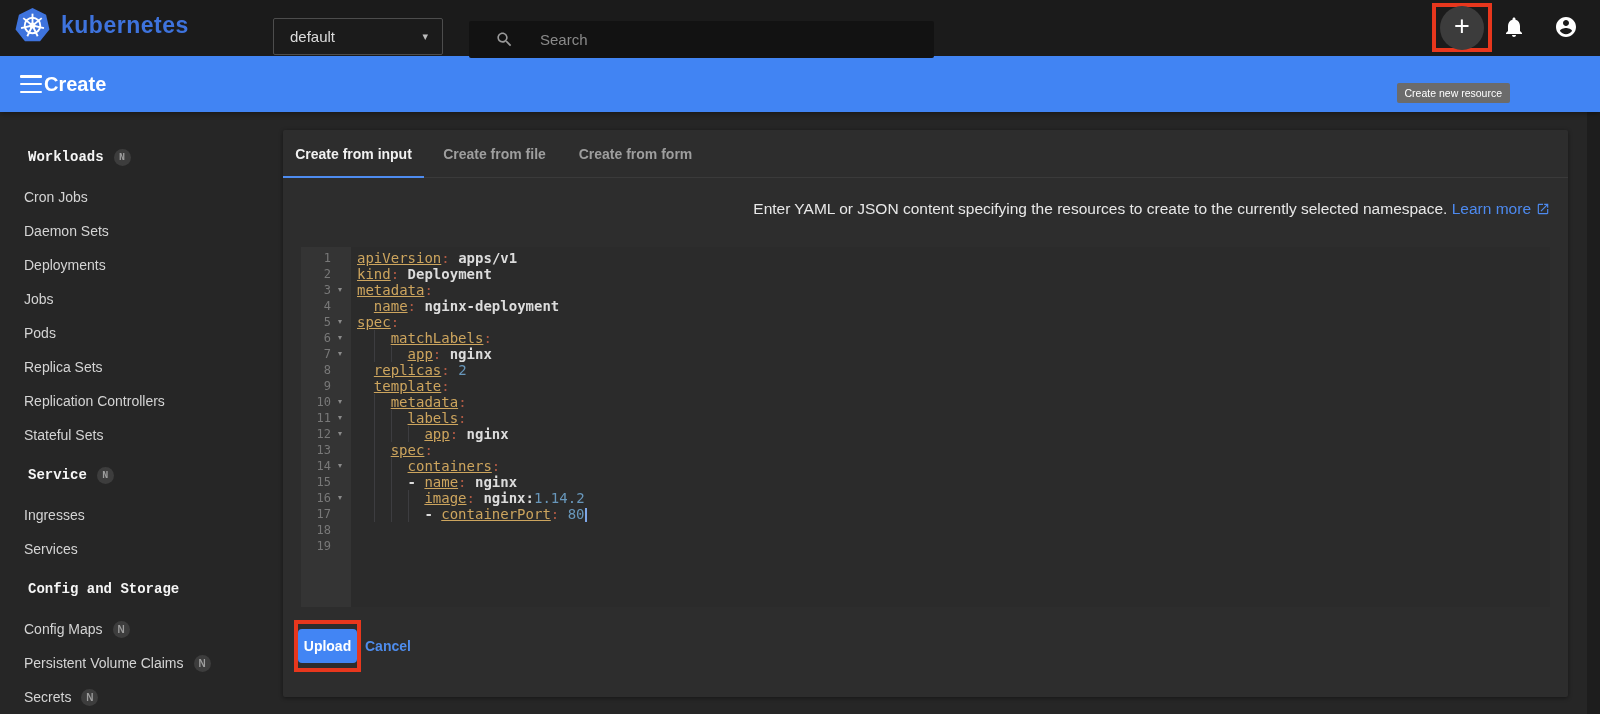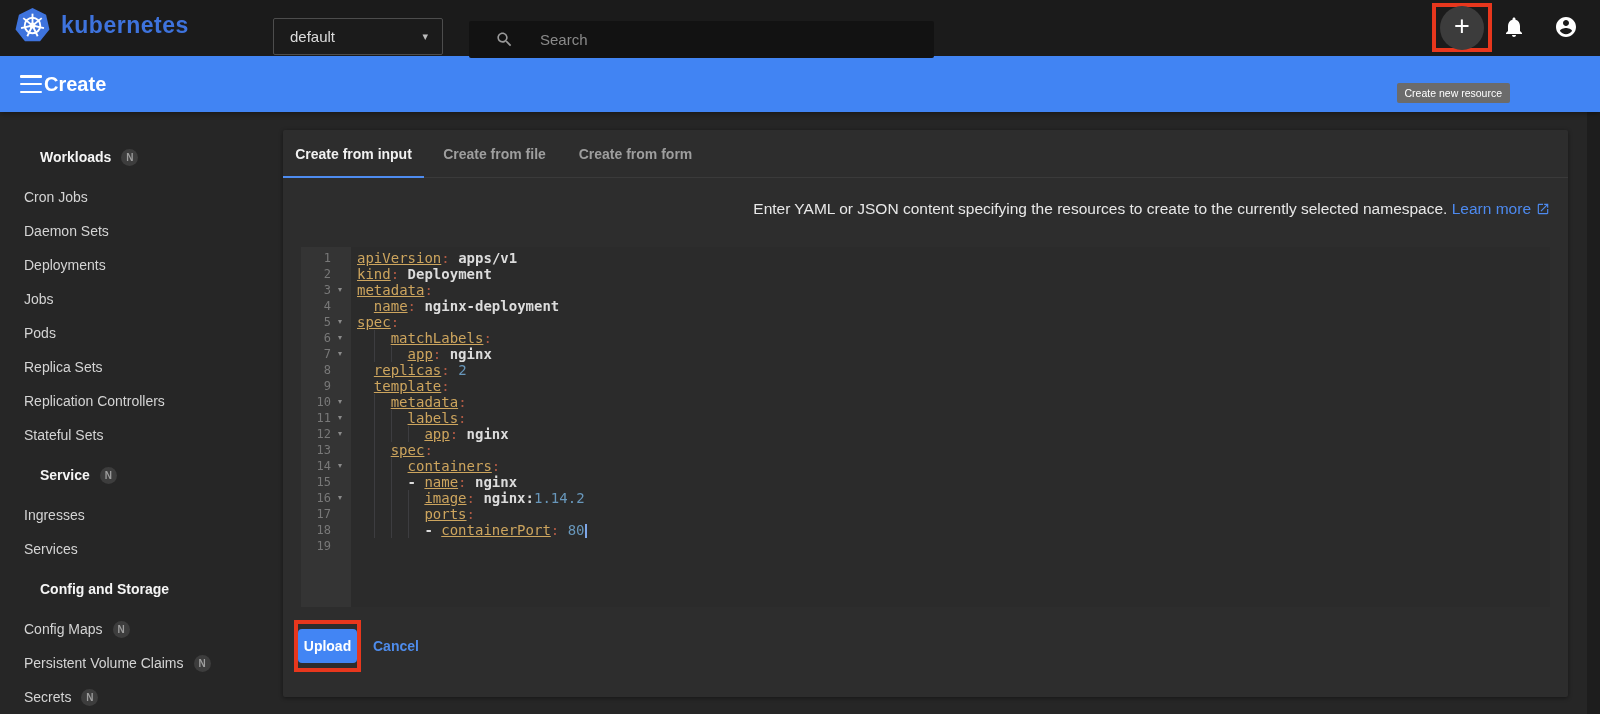--- a/index.html
+++ b/index.html
@@ -38,22 +38,22 @@
   
   .appbar { position:absolute; top:56px; left:0; width:1600px; height:56px; background:#4184f3;
     display:flex; align-items:center; box-shadow:0 2px 5px rgba(0,0,0,.35); z-index:5; }
   .menu-btn { background:none; border:none; cursor:pointer; margin-left:20px; width:24px; height:20px;
     display:flex; flex-direction:column; justify-content:space-between; padding:1px 0; }
   .menu-btn i { display:block; width:22px; height:2.5px; background:#fff; border-radius:1px; }
   .page-title { color:#fff; font-size:20px; font-weight:bold; }
 
   
   .sidebar { position:absolute; top:112px; left:0; width:277px; bottom:0; padding-top:22px; overflow:hidden; }
-  .side-header { height:34px; margin:6px 0; padding-left:40px; display:flex; align-items:center; gap:10px;
-    color:#f5f5f5; font-size:14px; font-weight:bold; cursor:pointer; }
+  .side-header { height:34px; margin:6px 0; padding-left:28px; display:flex; align-items:center; gap:10px;
+    color:#f5f5f5; font-size:14px; font-weight:bold; cursor:pointer;font-family:Liberation Mono, monospace; }
   .side-item { height:34px; padding-left:24px; display:flex; align-items:center; gap:10px;
     color:#d4d4d4; font-size:14px; cursor:pointer; }
   .badge { width:17px; height:17px; border-radius:50%; background:#3d3d3d; color:#9e9e9e; font-size:10px;
     font-weight:bold; display:flex; align-items:center; justify-content:center; flex:none; }
 
   
   .card { position:absolute; left:283px; top:130px; width:1285px; height:567px; background:#2d2d2d;
     border-radius:2px; box-shadow:0 1px 4px rgba(0,0,0,.45); }
   .tabs { display:flex; height:48px; border-bottom:1px solid #3a3a3a; }
   .tab { width:141px; display:flex; align-items:center; justify-content:center; font-size:14px; font-weight:bold;
@@ -80,21 +80,21 @@
   .tk-val { color:#dcdcdc; font-weight:bold; }
   .tk-num { color:#6897bb; }
   .tk-dash { color:#dcdcdc; font-weight:bold; }
   .caret { display:inline-block; width:0; height:14px; border-left:2px solid #7ea7e8; vertical-align:text-bottom; }
 
   
   .actions { display:flex; align-items:center; margin:13px 0 0 11px; }
   .upload-anno { width:67px; height:52px; display:flex; align-items:center; justify-content:center; }
   .upload-btn { width:67px; height:34px; background:#4285f4; color:#fff; border:none; border-radius:4px;
     font-size:14px; font-weight:bold; cursor:pointer; font-family:"Liberation Sans", sans-serif; }
-  .cancel-btn { margin-left:12px; background:none; border:none; color:#4e8cec; font-size:14px; font-weight:bold;
+  .cancel-btn { margin-left:4px; background:none; border:none; color:#4e8cec; font-size:14px; font-weight:bold;
     cursor:pointer; font-family:"Liberation Sans", sans-serif; }
 
   .page-scrollbar { position:absolute; top:112px; right:0; width:13px; bottom:0; background:#1d1d1d; }
 </style>
 </head>
 <body>
 
 <div class="viewport">
 
   <header class="topbar">
@@ -325,21 +325,20 @@
           <div class="cl"><span class="ind"></span><span class="ind"></span><span class="ind"></span><span class="tk-key">app</span><span class="tk-colon">:</span><span class="tk-val"> nginx</span></div>
           <div class="cl"><span class="ind"></span><span class="tk-key">replicas</span><span class="tk-colon">:</span><span class="tk-num"> 2</span></div>
           <div class="cl"><span class="ind"></span><span class="tk-key">template</span><span class="tk-colon">:</span></div>
           <div class="cl"><span class="ind"></span><span class="ind"></span><span class="tk-key">metadata</span><span class="tk-colon">:</span></div>
           <div class="cl"><span class="ind"></span><span class="ind"></span><span class="ind"></span><span class="tk-key">labels</span><span class="tk-colon">:</span></div>
           <div class="cl"><span class="ind"></span><span class="ind"></span><span class="ind"></span><span class="ind"></span><span class="tk-key">app</span><span class="tk-colon">:</span><span class="tk-val"> nginx</span></div>
           <div class="cl"><span class="ind"></span><span class="ind"></span><span class="tk-key">spec</span><span class="tk-colon">:</span></div>
           <div class="cl"><span class="ind"></span><span class="ind"></span><span class="ind"></span><span class="tk-key">containers</span><span class="tk-colon">:</span></div>
           <div class="cl"><span class="ind"></span><span class="ind"></span><span class="ind"></span><span class="tk-dash">- </span><span class="tk-key">name</span><span class="tk-colon">:</span><span class="tk-val"> nginx</span></div>
           <div class="cl"><span class="ind"></span><span class="ind"></span><span class="ind"></span><span class="ind"></span><span class="tk-key">image</span><span class="tk-colon">:</span><span class="tk-val"> nginx:</span><span class="tk-num">1.14.2</span></div>
-          <div class="cl"><span class="ind"></span><span class="ind"></span><span class="ind"></span><span class="ind"></span><span class="tk-key">ports</span><span class="tk-colon">:</span></div>
           <div class="cl"><span class="ind"></span><span class="ind"></span><span class="ind"></span><span class="ind"></span><span class="tk-dash">- </span><span class="tk-key">containerPort</span><span class="tk-colon">:</span><span class="tk-num"> 80</span><span class="caret"></span></div>
         </div>
     </div>
 
     <div class="actions">
       <div class="upload-anno anno">
         <button class="upload-btn">Upload</button>
       </div>
       <button class="cancel-btn">Cancel</button>
     </div>

